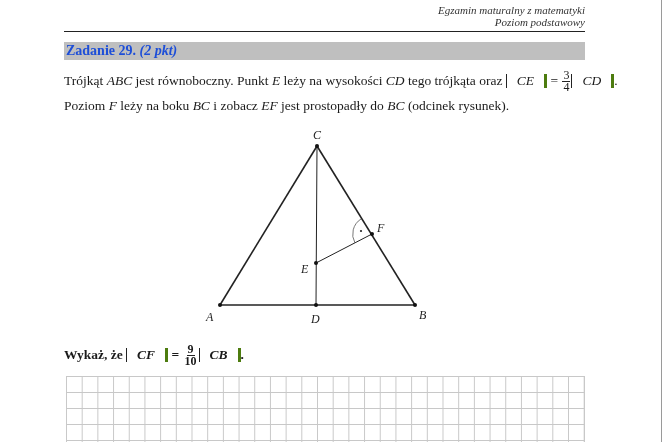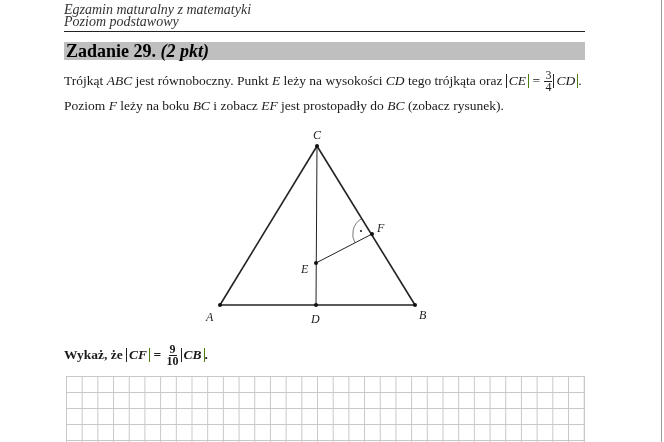--- a/index.html
+++ b/index.html
@@ -1,29 +1,29 @@
 <!DOCTYPE html>
 <html><head>
 <meta charset="utf-8">
 <style>
   html, body { margin: 0; padding: 0; }
   body { width: 664px; height: 442px; background: #ffffff; position: relative; overflow: hidden;
          font-family: "Liberation Serif", "DejaVu Serif", serif; color: #1a1a1a; }
   .right-border { position: absolute; left: 661px; top: 0; width: 1px; height: 442px; background: #9a9a9a; }
-  .header { position: absolute; left: 64px; top: 4px; width: 521px; text-align: left;
-            font-style: italic; font-size: 14px; line-height: 12px; color: #333; }
+  .header { position: absolute; left: 64px; top: 4px; width: 521px; text-align: right;
+            font-style: italic; font-size: 11px; line-height: 12px; color: #333; }
   .header-rule { position: absolute; left: 64px; top: 31px; width: 521px; height: 1px; background: #222; }
   .task-bar { position: absolute; left: 64px; top: 42px; width: 521px; height: 18px; background: #bfbfbf; }
-  .task-title { position: absolute; left: 2px; top: 0px; font-size: 18px; line-height: 18px; font-weight: bold; color: #000000; }
+  .task-title { position: absolute; left: 2px; top: 0px; font-size: 14px; line-height: 18px; font-weight: bold; color: #1d4ed8; }
   .task-title i { font-weight: bold; }
   .para { position: absolute; left: 64px; font-size: 13.5px; color: #1a1a1a; white-space: nowrap; }
   .p1 { top: 70px; line-height: 22px; }
   .p2 { top: 97px; line-height: 18px; }
   .m { font-style: italic; }
-  .abs { display: inline-block; border-left: 1px solid #222; border-right: 1px solid #4d7c0f; padding: 0 2px; line-height: 14px; font-style: italic; }
+  .abs { display: inline-block; border-left: 1px solid #222; border-right: 3px solid #4d7c0f; padding: 0 10px; line-height: 14px; font-style: italic; }
   .frac { display: inline-flex; flex-direction: column; align-items: center; vertical-align: middle; font-size: 12px; line-height: 11px; margin: 0 1px; }
   .frac .num { border-bottom: 1px solid #222; padding: 0 1px; }
   .frac .den { padding: 0 1px; }
   .figure { position: absolute; left: 200px; top: 125px; width: 240px; height: 205px; }
   .p3 { top: 344px; line-height: 22px; font-weight: bold; }
   .grid { position: absolute; left: 66px; top: 376px; width: 518px; height: 66px;
           background-image:
             linear-gradient(to right, #c8c8c8 1px, transparent 1px),
             linear-gradient(to bottom, #c8c8c8 1px, transparent 1px);
           background-size: 15.7px 16px; border-right: 1px solid #c8c8c8; }
@@ -47,21 +47,21 @@
 </div>
 
 <div class="para p1">
   <span>Trójkąt </span><span class="m">ABC</span><span> jest równoboczny. Punkt </span><span class="m">E</span><span> leży na wysokości </span><span class="m">CD</span><span> tego trójkąta oraz </span><span class="abs">CE</span><span> = </span><span class="frac">
       <span class="num">3</span>
       <span class="den">4</span>
     </span><span class="abs">CD</span><span>.</span>
 </div>
 
 <div class="para p2">
-  <span>Poziom </span><span class="m">F</span><span> leży na boku </span><span class="m">BC</span><span> i zobacz </span><span class="m">EF</span><span> jest prostopadły do </span><span class="m">BC</span><span> (zobacz rysunek).</span>
+  <span>Poziom </span><span class="m">F</span><span> leży na boku </span><span class="m">BC</span><span> i zobacz </span><span class="m">EF</span><span> jest prostopadły do </span><span class="m">BC</span><span> (odcinek rysunek).</span>
 </div>
 
 <svg class="figure" viewBox="0 0 240 205" width="240" height="205">
   <g stroke="#222" fill="none">
     <line x1="20" y1="180" x2="117" y2="21" stroke-width="1.6"></line>
     <line x1="117" y1="21" x2="215" y2="180" stroke-width="1.6"></line>
     <line x1="20" y1="180" x2="215" y2="180" stroke-width="1.6"></line>
     <line x1="117" y1="21" x2="116" y2="180" stroke-width="1"></line>
     <line x1="116" y1="138" x2="172" y2="109" stroke-width="1"></line>
     <path d="M 161 94 A 18 18 0 0 0 155 118" stroke-width="0.8" stroke="#555"></path>

